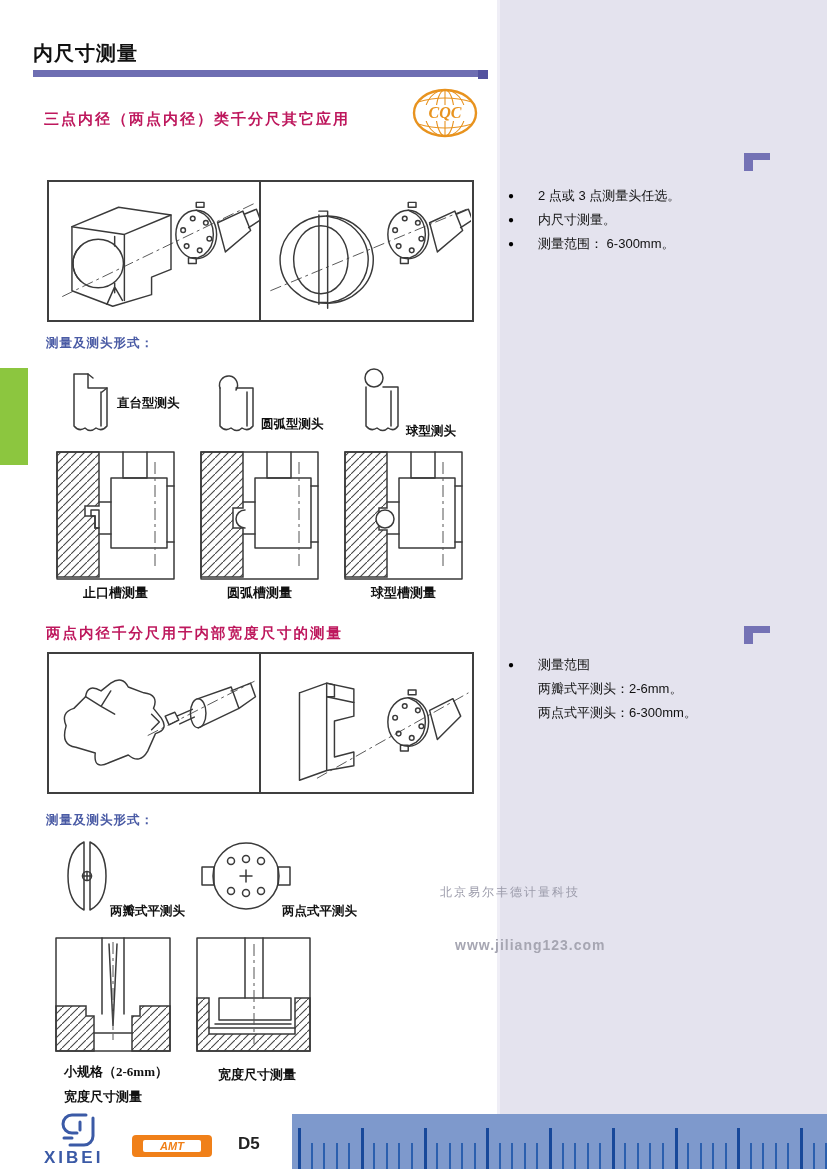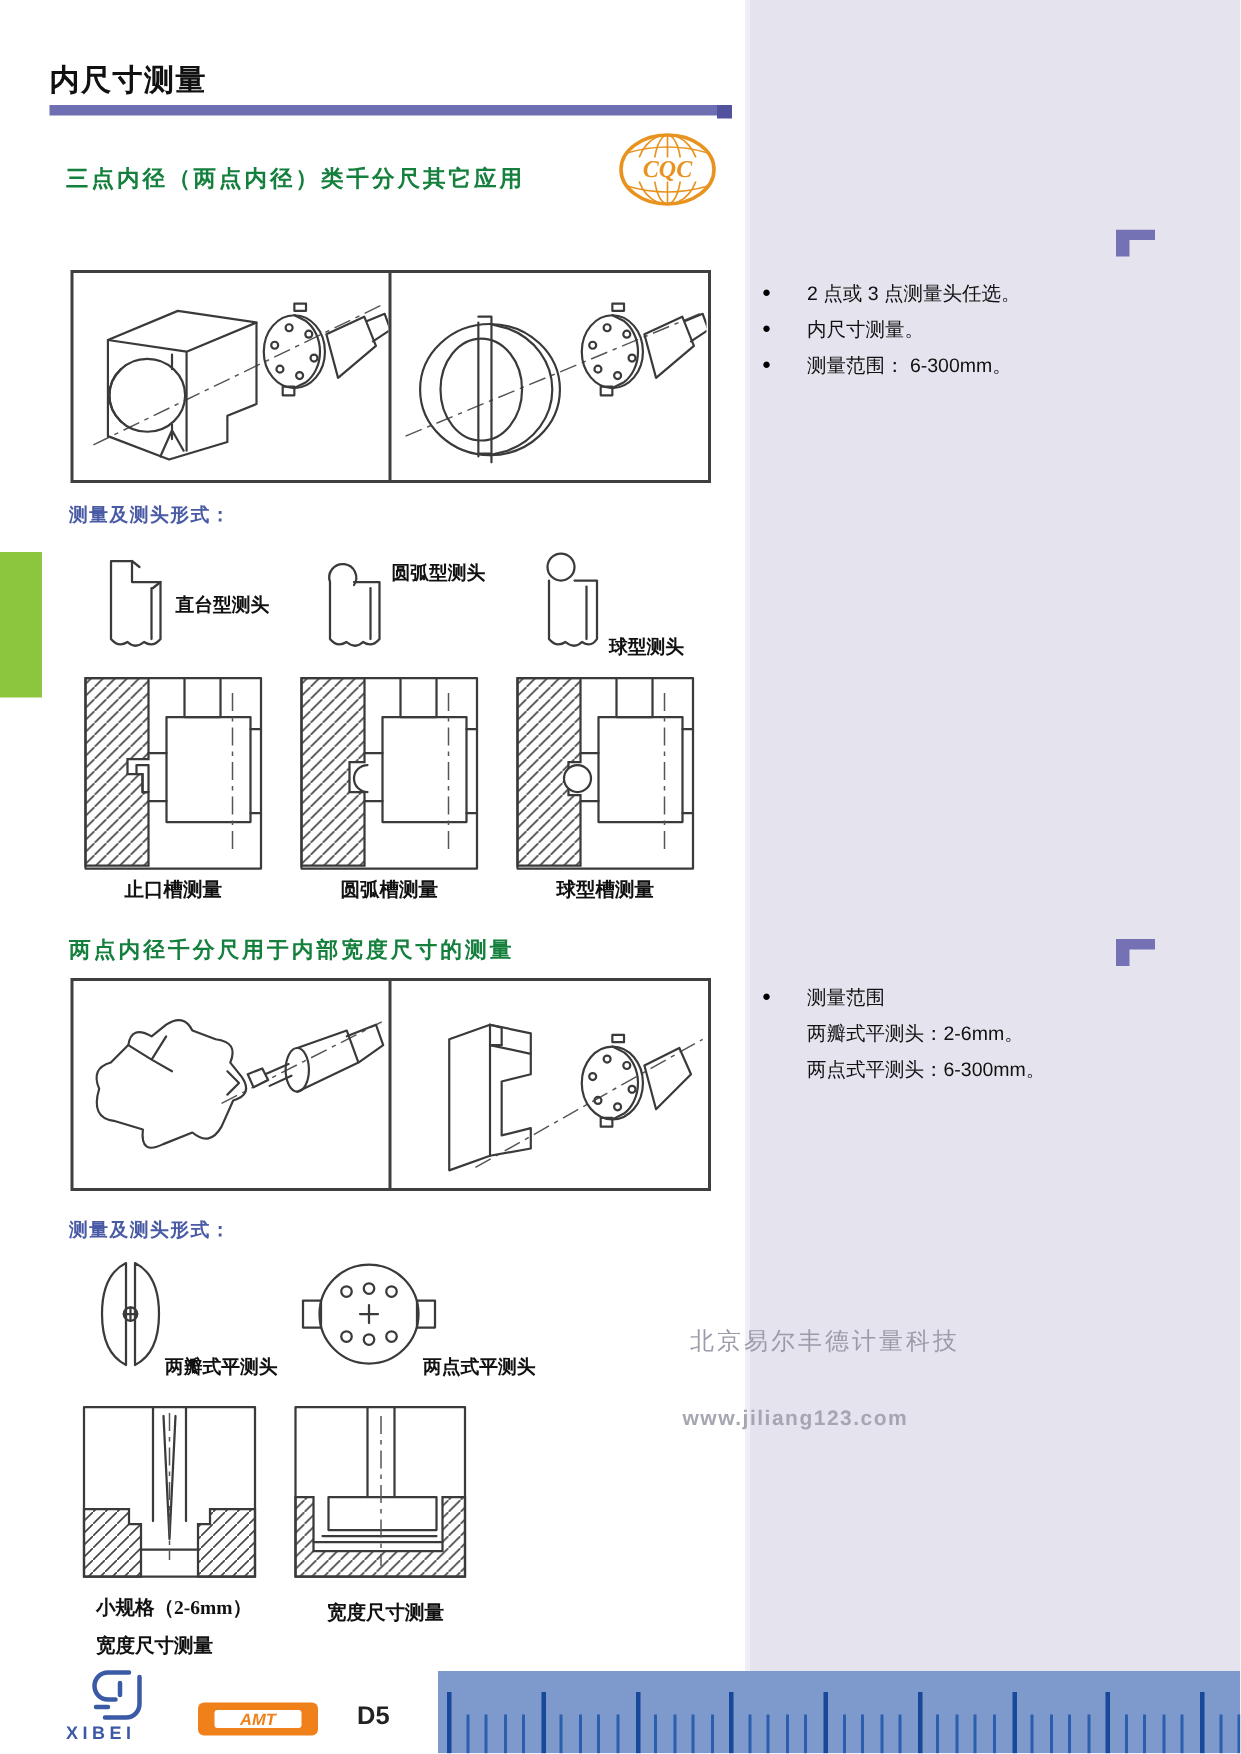--- a/index.html
+++ b/index.html
@@ -3,21 +3,21 @@
 <meta charset="utf-8">
 <style>
   html,body{margin:0;padding:0;background:#fff;}
   .page{position:relative;width:827px;height:1169px;background:#ffffff;overflow:hidden;
         font-family:"Liberation Sans",sans-serif;color:#1a1a1a;}
   .abs{position:absolute;}
   .right-panel{left:497px;top:0;width:330px;height:1114px;background:#e4e3ee;border-left:3px solid #efeef6;}
   .page-title{left:33px;top:40px;font-size:20px;font-weight:bold;letter-spacing:1px;color:#111;}
   .title-bar{left:33px;top:70px;width:445px;height:7px;background:#6e6eb2;}
   .title-bar-cap{left:478px;top:70px;width:10px;height:9px;background:#53529f;}
-  .h2{color:#15803d;font-family:"Liberation Serif",serif;font-weight:bold;letter-spacing:2px;}
+  .h2{color:#be185d;font-family:"Liberation Serif",serif;font-weight:bold;letter-spacing:2px;}
   .h2-1{left:44px;top:110px;font-size:15px;}
   .h2-2{left:46px;top:624px;font-size:14.5px;}
   .h3{color:#4a5ba5;font-family:"Liberation Serif",serif;font-weight:bold;font-size:13px;letter-spacing:1px;}
   .h3-1{left:46px;top:157px;}
   .probe-label-1{left:46px;top:335px;font-size:12.5px;}
   .probe-label-2{left:46px;top:812px;font-size:12.5px;}
   .figure{background:#fff;border:2px solid #3f3f3f;display:flex;}
   .fig1{left:47px;top:180px;width:423px;height:138px;}
   .fig2{left:47px;top:652px;width:423px;height:138px;}
   .fig-divider{width:2px;background:#3f3f3f;height:100%;}
@@ -25,23 +25,23 @@
   .bullets-1{top:184px;}
   .bullet-row{display:flex;}
   .bdot{width:30px;font-size:10px;line-height:24px;color:#000;}
   .range-block{left:508px;top:653px;font-size:13px;line-height:24px;color:#111;}
   .range-sub{margin-left:30px;}
   .green-tab{left:0;top:368px;width:28px;height:97px;background:#8cc63f;}
   .cap{font-family:"Liberation Serif",serif;font-weight:bold;color:#111;}
   .probe-cap{font-size:12.5px;}
   .hatch-cap{width:121px;text-align:center;top:584px;font-size:13px;}
   .bottom-cap{font-size:13px;}
-  .watermark1{left:460px;top:884px;font-size:16px;color:#9b9baa;letter-spacing:2px;}
+  .watermark1{left:440px;top:884px;font-size:12px;color:#9b9baa;letter-spacing:2px;}
   .watermark2{left:455px;top:901px;font-size:14px;font-weight:bold;color:#a6a6b2;letter-spacing:1px;margin-top:36px;}
-  .xibei-text{left:44px;top:1148px;font-size:12px;font-weight:bold;letter-spacing:3px;color:#3b5aa6;}
+  .xibei-text{left:44px;top:1148px;font-size:17px;font-weight:bold;letter-spacing:3px;color:#3b5aa6;}
   .page-number{left:238px;top:1134px;font-size:17px;font-weight:bold;color:#222;}
   .ruler{left:292px;top:1114px;width:535px;height:55px;background:#7e99cc;}
   .tick{position:absolute;bottom:0;width:2px;height:26px;background:#2b5fae;}
   .tick.tall{width:3px;height:41px;background:#17489a;}
   svg{display:block;}
   .ln{fill:none;stroke:#3a3a3a;stroke-width:1.5;stroke-linejoin:round;stroke-linecap:round;}
   .axis{fill:none;stroke:#555;stroke-width:1;stroke-dasharray:12 4 3 4;}
 </style>
 </head>
 <body>
@@ -133,21 +133,21 @@
     <path class="ln" d="M8,14 H22 V28 H41 V66 q-5,6 -11,2 q-6,5 -11,0 q-6,4 -11,-2 Z"></path>
     <path class="ln" d="M22,14 l5,4 M41,28 l-5,4 M35,32 V66"></path>
   </svg>
   <div class="abs cap probe-cap" style="left:117px;top:395px;">直台型测头</div>
 
   <svg class="abs" style="left:212px;top:360px;" width="48" height="80" viewBox="0 0 48 80">
     <path class="ln" d="M8,28 a9,9 0 1,1 16,2"></path>
     <path class="ln" d="M8,28 V66 q5,6 11,2 q6,5 11,0 q6,4 11,-2 V28 H24"></path>
     <path class="ln" d="M35,32 V66"></path>
   </svg>
-  <div class="abs cap probe-cap" style="left:261px;top:374px;">圆弧型测头</div>
+  <div class="abs cap probe-cap" style="left:261px;top:416px;">圆弧型测头</div>
 
   <svg class="abs" style="left:358px;top:360px;" width="46" height="80" viewBox="0 0 46 80">
     <circle class="ln" cx="16" cy="18" r="9"></circle>
     <path class="ln" d="M8,27 V66 q5,6 11,2 q6,5 11,0 q6,4 10,-2 V27 H25"></path>
     <path class="ln" d="M33,31 V66"></path>
   </svg>
   <div class="abs cap probe-cap" style="left:406px;top:395px;margin-top:28px;">球型测头</div>
 
   <svg class="abs" style="left:55px;top:450px;" width="121" height="131" viewBox="0 0 121 131">
     <defs>

